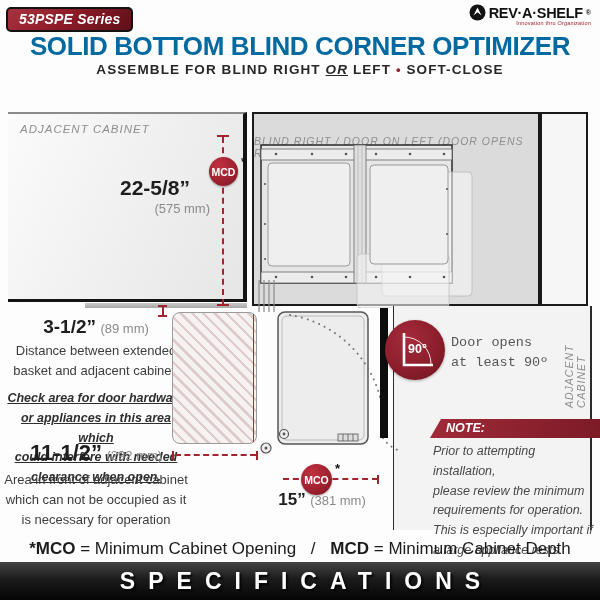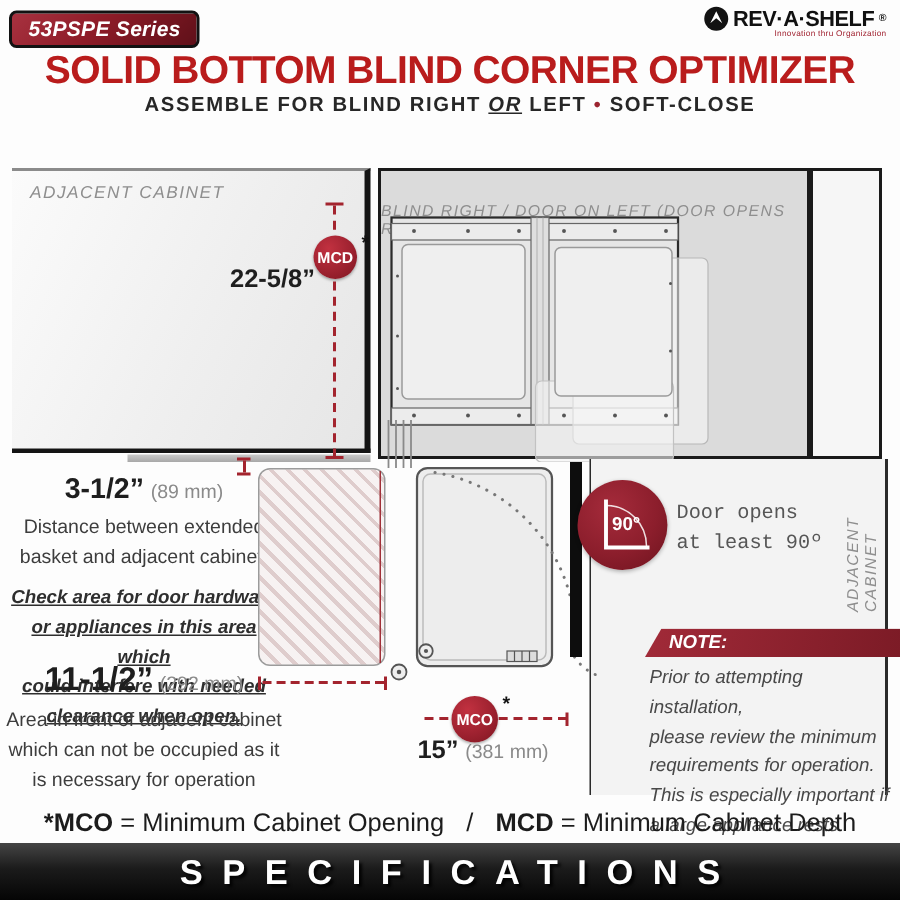--- a/index.html
+++ b/index.html
@@ -13,21 +13,21 @@
     background:linear-gradient(135deg,#a83240 0%,#8e1c28 45%,#5f1019 100%);
     border:2px solid #121212; border-radius:5px;
     color:#fff; font-size:14px; font-weight:bold; font-style:italic; letter-spacing:.2px;
   }
   .logo { right:9px; top:4px; text-align:right; }
   .logo-row { display:flex; align-items:center; gap:3px; justify-content:flex-end; }
   .logo-brand { font-size:14.5px; font-weight:800; color:#111; letter-spacing:-.3px; }
   .logo-reg { font-size:7px; font-weight:bold; color:#111; vertical-align:super; }
   .logo-tagline { font-size:5.5px; color:#a02230; letter-spacing:.2px; margin-top:-1px; }
   .page-title { left:0; top:31px; width:600px; text-align:center;
-    font-size:26px; font-weight:800; color:#b91c1c; letter-spacing:-.4px; }
+    font-size:26px; font-weight:800; color:#0369a1; letter-spacing:-.4px; }
   .page-subtitle { left:0; top:62px; width:600px; text-align:center;
     font-size:13.5px; font-weight:bold; color:#272727; letter-spacing:1.1px; }
   .page-subtitle .or { text-decoration:underline; font-style:italic; }
   .page-subtitle .bullet { color:#9c2430; font-size:13px; }
 
   
   .left-panel { left:8px; top:112px; width:239px; height:190px;
     background:linear-gradient(115deg,#fbfbfb 0%,#efefef 55%,#e6e6e6 100%);
     border-top:2px solid #8b8b8b; border-right:4px solid #141414; border-bottom:3px solid #141414; }
   .panel-label { font-style:italic; color:#8e8e8e; letter-spacing:1px; font-size:11.5px; }
@@ -53,21 +53,21 @@
   .badge-circle { border-radius:50%;
     background:radial-gradient(circle at 35% 30%, #c23140 0%, #9e2230 55%, #7d1620 100%);
     color:#fff; font-weight:bold; display:flex; align-items:center; justify-content:center;
     box-shadow:0 1px 2px rgba(0,0,0,.35); }
   .badge-ast { position:absolute; color:#111; font-weight:bold; font-size:13px; }
 
   .dim-value { font-weight:bold; color:#1e1e1e; }
   .dim-metric { color:#8a8a8a; font-weight:normal; }
 
   .depth-label { left:100px; top:176px; width:110px; text-align:right; }
-  .depth-label .dim-value { font-size:17px; display:block; }
+  .depth-label .dim-value { font-size:21px; display:block;text-align:center; }
   .depth-label .dim-metric { font-size:13px; display:block; margin-top:1px; }
 
   .text-col { width:184px; text-align:center; color:#3d3d3d; }
   .gap-block { left:4px; top:316px; }
   .gap-line .dim-value { font-size:19px; }
   .gap-line .dim-metric { font-size:13px; }
   .gap-desc { font-size:13px; line-height:1.5; white-space:pre-line; margin-top:3px; }
   .gap-warning { font-size:12.5px; font-weight:bold; font-style:italic; color:#2e2e2e;
     text-decoration:underline; line-height:1.58; white-space:pre-line; margin-top:9px; }
   .front-block { left:4px; top:440px; }
@@ -184,20 +184,21 @@
 
 <div class="abs tick-h" style="left:217px;top:135px;"></div>
 <div class="abs dash-v" style="left:222px;top:137px;height:168px;"></div>
 <div class="abs tick-h" style="left:217px;top:304px;"></div>
 <div class="abs badge-circle" style="left:209px;top:157px;width:29px;height:29px;font-size:10.5px;">
   <span>MCD</span>
   <span class="badge-ast" style="right:-8px;top:-3px;">*</span>
 </div>
 <div class="abs depth-label">
   <span class="dim-value">22-5/8”</span>
+  <span class="dim-metric">(575 mm)</span>
 </div>
 
 <div class="abs" style="left:158px;top:305px;">
   <div class="tick-h" style="width:9px;"></div>
   <div class="dash-v" style="border-left-style:solid;height:8px;margin-left:3.5px;"></div>
   <div class="tick-h" style="width:9px;"></div>
 </div>
 <div class="abs text-col gap-block">
   <div class="gap-line">
     <span class="dim-value">3-1/2”</span>

